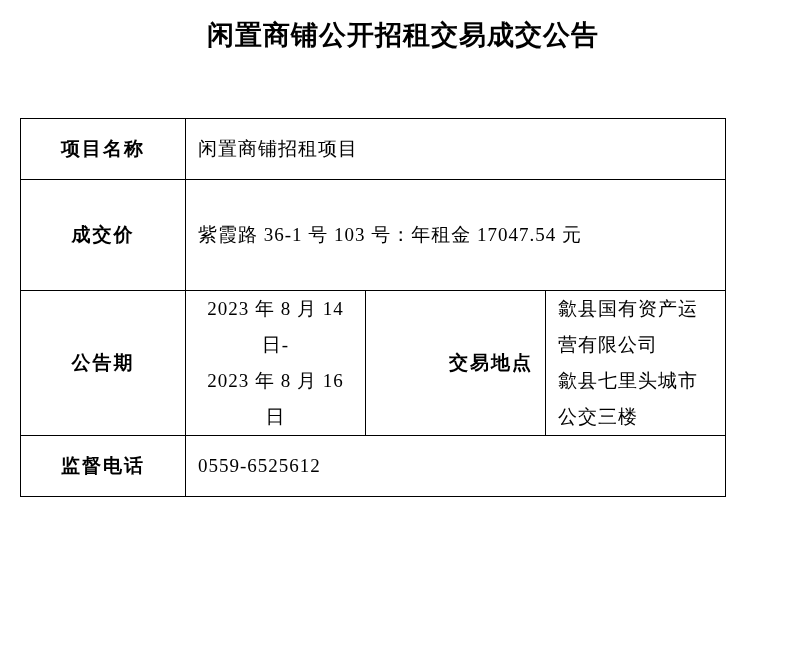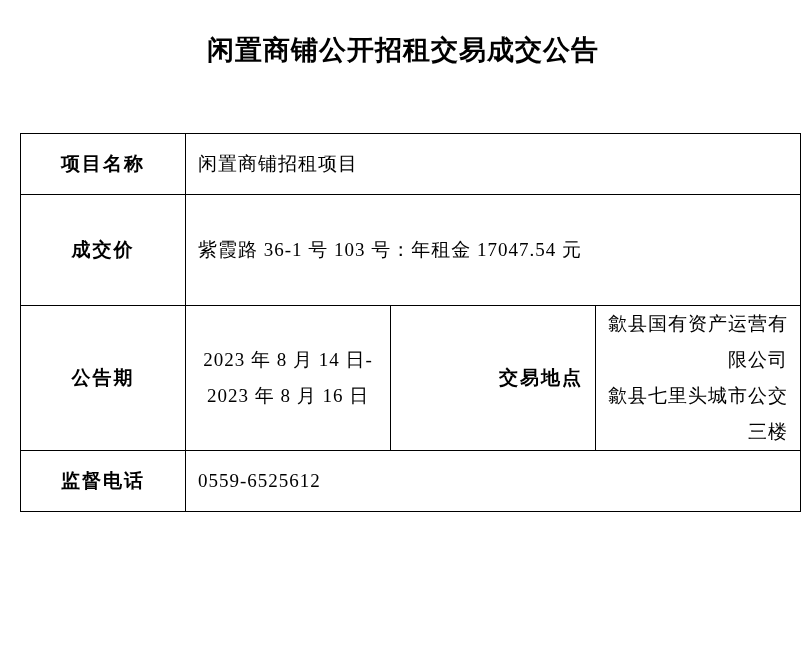--- a/index.html
+++ b/index.html
@@ -18,32 +18,32 @@
     position: relative;
     width: 806px;
     height: 663px;
     box-sizing: border-box;
   }
   .doc-title {
     text-align: center;
     font-size: 27px;
     font-weight: bold;
     letter-spacing: 1px;
-    margin-top: 32px;
+    margin-top: 17px;
     margin-bottom: 0;
     font-family: "Liberation Serif", "DejaVu Serif", serif;
   }
   .table-wrap {
     margin: 0 auto;
     margin-top: 65px;
     width: 766px;
   }
   table.info-table {
     border-collapse: collapse;
-    width: 781px;
+    width: 706px;
     table-layout: fixed;
   }
   table.info-table td {
     border: 1px solid #000000;
     vertical-align: middle;
     font-size: 19px;
     padding: 0 12px;
     font-family: "Liberation Serif", "DejaVu Serif", serif;
   }
   td.label-cell {
@@ -70,21 +70,21 @@
     width: 215px;
   }
   td.place-label {
     width: 110px;
     text-align: right;
     font-weight: bold;
     letter-spacing: 2px;
     padding: 0 4px;
   }
   td.place-value {
-    text-align: right;
+    text-align: left;
     letter-spacing: 1px;
     line-height: 1.9;
   }
   .date-line { display: block; }
 </style>
 </head>
 <body>
 
 <div class="page">
 

